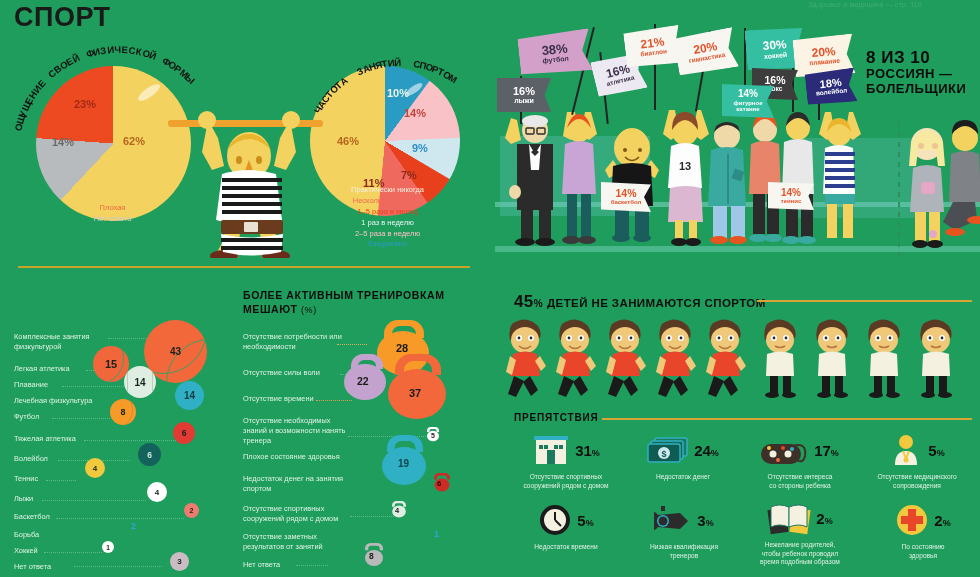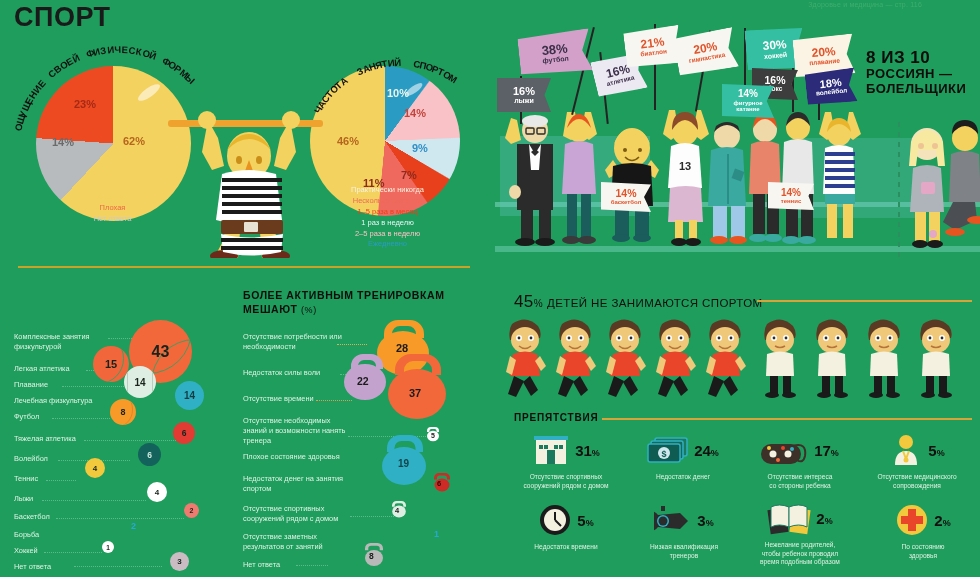--- a/index.html
+++ b/index.html
@@ -101,21 +101,21 @@
   .ball .num { position: relative; z-index: 3; }
 
   .kb { position: absolute; }
 
   .plain-num {
     position: absolute; font-weight: bold;
   }
 
   
   .kids-title {
-    position: absolute; font-size: 13px; font-weight: normal; color: #0f0f0f;
+    position: absolute; font-size: 13px; font-weight: bold; color: #0f0f0f;
     letter-spacing: .4px;
   }
   .kids-title .big { font-size: 17px; }
   .kids-title .sm { font-size: 10px; }
 
   .obst-title {
     position: absolute; font-size: 10px; font-weight: bold; color: #0d0d0d;
     letter-spacing: .8px;
   }
   .obst { position: absolute; text-align: center; }
@@ -341,21 +341,21 @@
 
     <div class="row-label" style="left:14px; top:530px;"><span>Борьба</span></div>
 
     <div class="row-label" style="left:14px; top:546px;"><span>Хоккей</span></div>
     <div class="leader" style="left:44px; top:552px; width:58px;"></div>
 
     <div class="row-label" style="left:14px; top:562px;"><span>Нет ответа</span></div>
     <div class="leader" style="left:74px; top:566px; width:88px;"></div>
   </div>
 
-  <div class="ball" style="left:129px; top:320px; width:63px; height:63px; background:#f2683a; font-size:16px;">
+  <div class="ball" style="left:144px; top:320px; width:63px; height:63px; background:#f2683a; font-size:10px;">
     <div class="seam" style="left:-40%; top:-55%; border-color:#3f9e63;"></div>
     <div class="seam" style="left:35%; top:30%; border-color:#3f9e63;"></div>
     <span class="num">43</span>
   </div>
   <div class="ball" style="left:93px; top:346px; width:36px; height:36px; background:#f2663c; font-size:11px;">
     <div class="seam" style="left:-55%; top:-35%; border-color:#3f9e63;"></div>
     <span class="num">15</span>
   </div>
   <div class="ball" style="left:124px; top:366px; width:32px; height:32px; background:#dfeee2; font-size:10px;">
     <div class="seam" style="left:8%; top:-15%; width:84%; height:130%; border-radius:0; border-left-color:#b6cfbe; border-right-color:#b6cfbe; border-top:none; border-bottom:none;"></div>
@@ -395,21 +395,21 @@
 
   <div class="sect-title" style="left:243px; top:288px; width:220px;">
     <span>БОЛЕЕ АКТИВНЫМ ТРЕНИРОВКАМ МЕШАЮТ</span>
     <span class="pct">(%)</span>
   </div>
 
   <div>
     <div class="row-label" style="left:243px; top:332px; width:100px;"><span>Отсутствие потребности или необходимости</span></div>
     <div class="leader" style="left:337px; top:344px; width:30px; border-color:#d6b25a;"></div>
 
-    <div class="row-label" style="left:243px; top:368px;"><span>Недостаток силы воли</span></div>
+    <div class="row-label" style="left:243px; top:368px;"><span>Отсутствие силы воли</span></div>
     <div class="leader" style="left:340px; top:374px; width:18px;"></div>
 
     <div class="row-label" style="left:243px; top:394px;"><span>Отсутствие времени</span></div>
     <div class="leader" style="left:316px; top:400px; width:36px; border-color:#d6a05a;"></div>
 
     <div class="row-label" style="left:243px; top:416px; width:108px;"><span>Отсутствие необходимых знаний и возможности нанять тренера</span></div>
     <div class="leader" style="left:348px; top:436px; width:78px;"></div>
 
     <div class="row-label" style="left:243px; top:452px;"><span>Плохое состояние здоровья</span></div>
 

